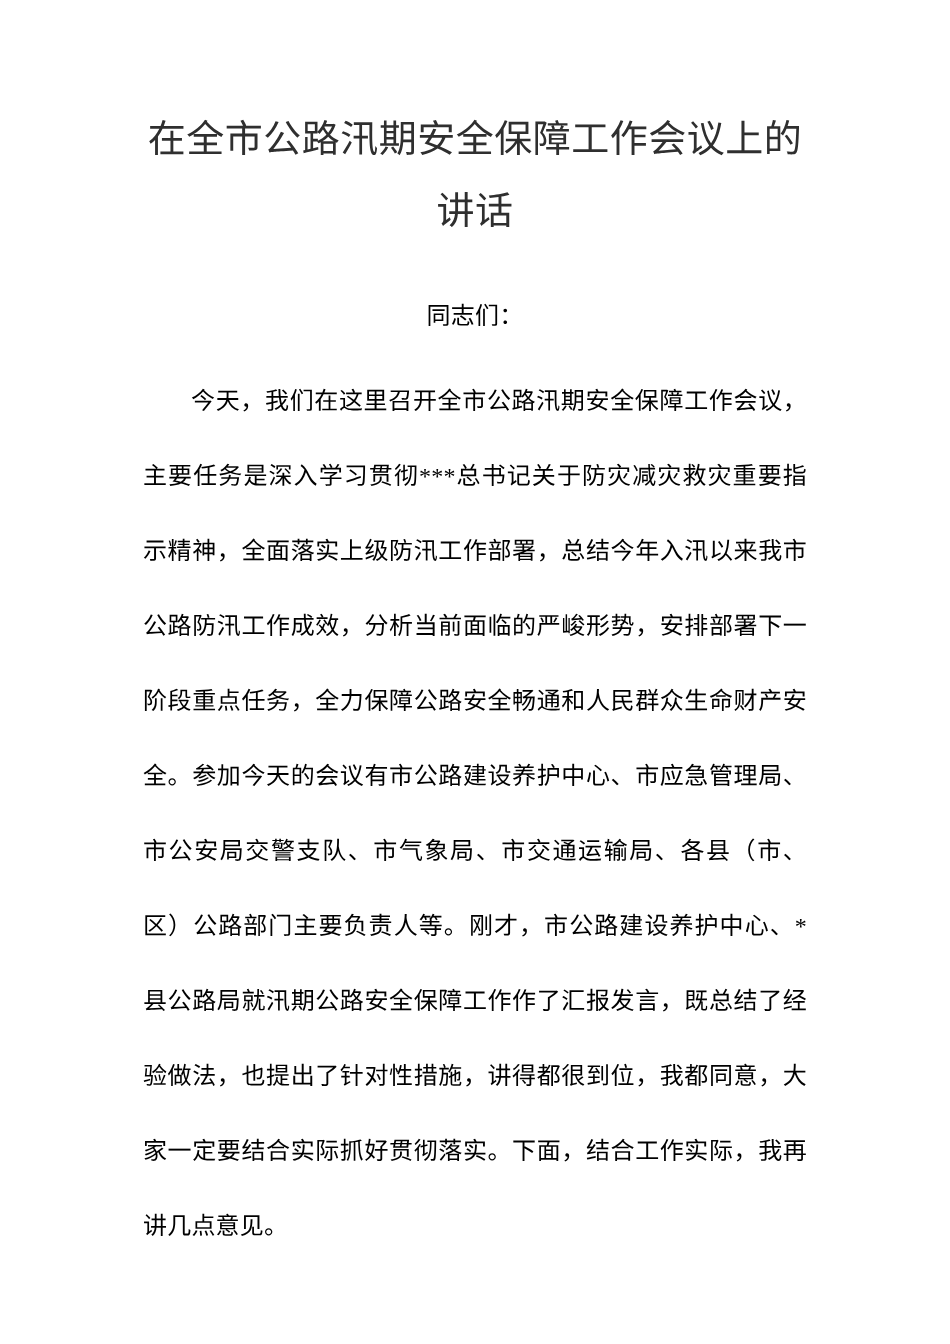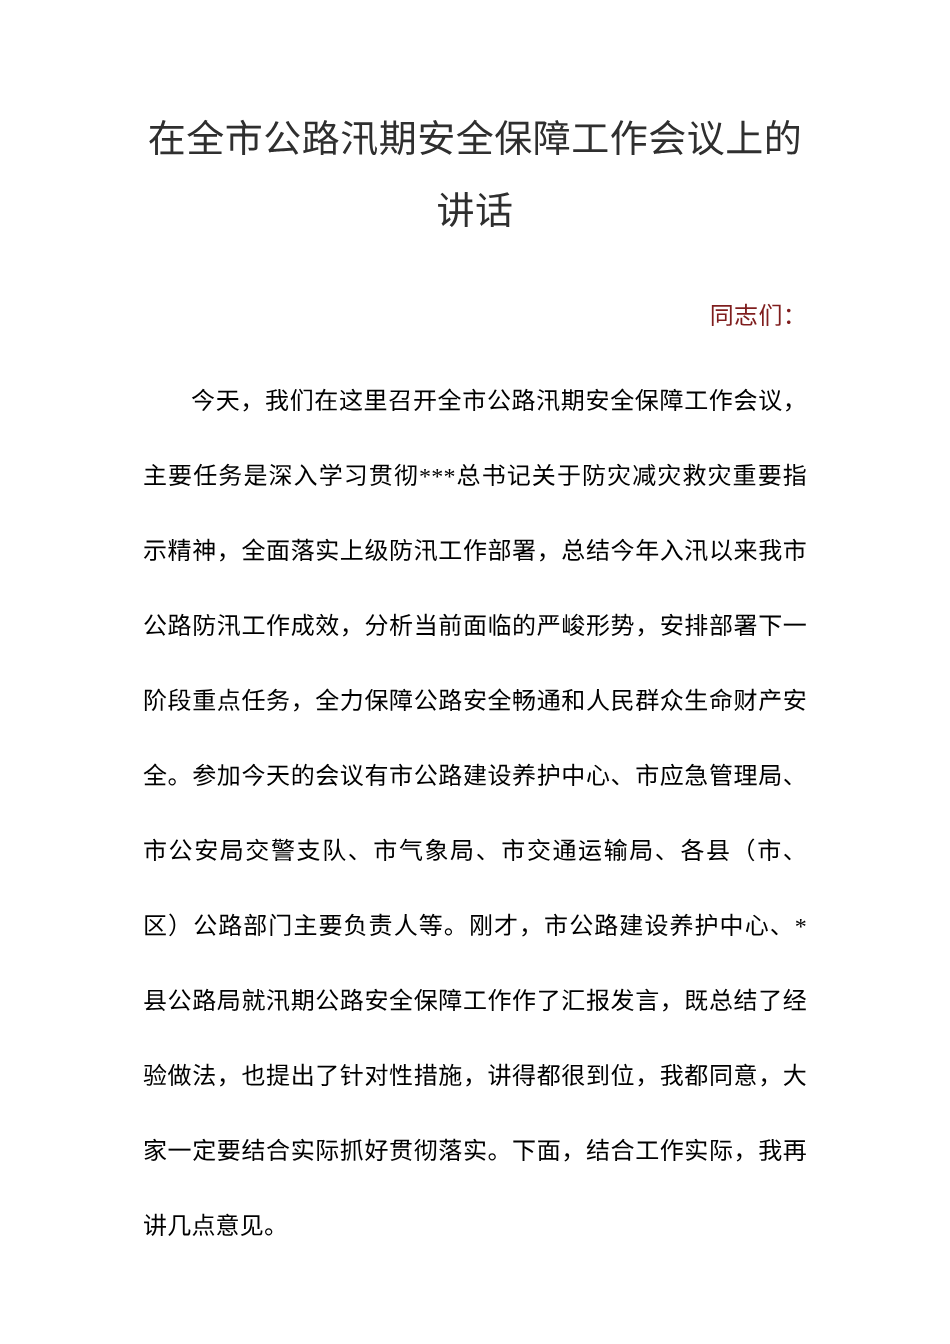--- a/index.html
+++ b/index.html
@@ -44,23 +44,23 @@
     color: #2f2f2f;
     white-space: normal;
   }
 
   
   .salutation {
     margin: 0;
     padding-top: 52px;
     font-size: 24px;
     line-height: 34px;
-    text-align: right;
+    text-align: center;
     letter-spacing: 0.3px;
-    color: #7f1d1d;
+    color: #000000;
   }
 
   
   .body-para {
     margin: 0;
     padding-top: 31px;
     font-size: 24px;
     line-height: 75px;
     text-align: justify;
     text-justify: inter-ideograph;

